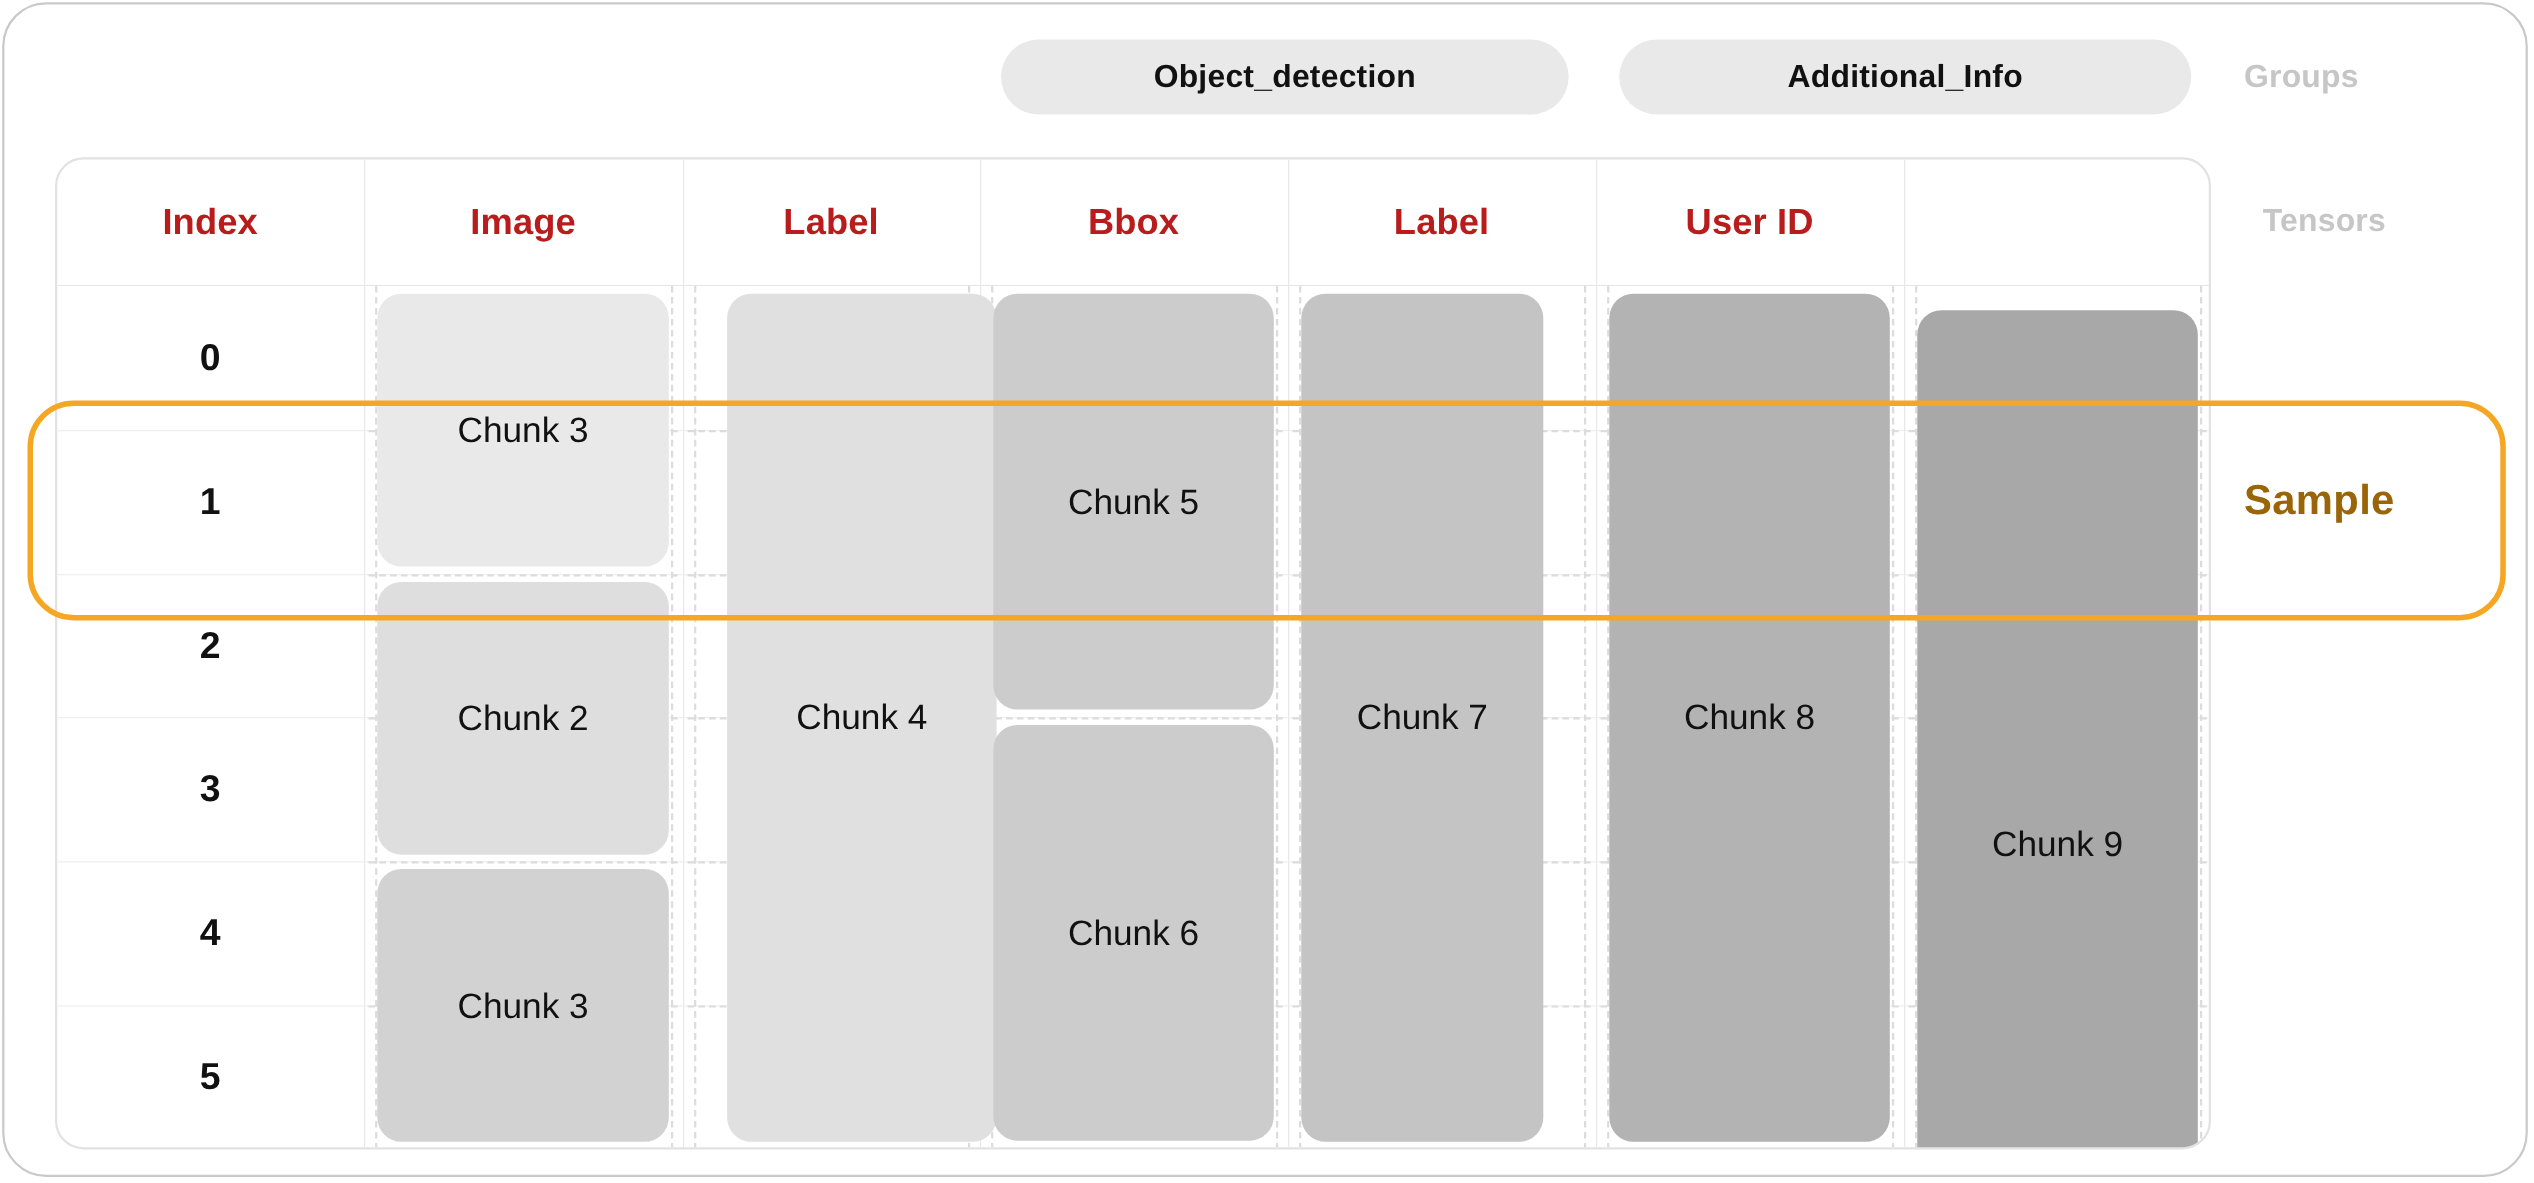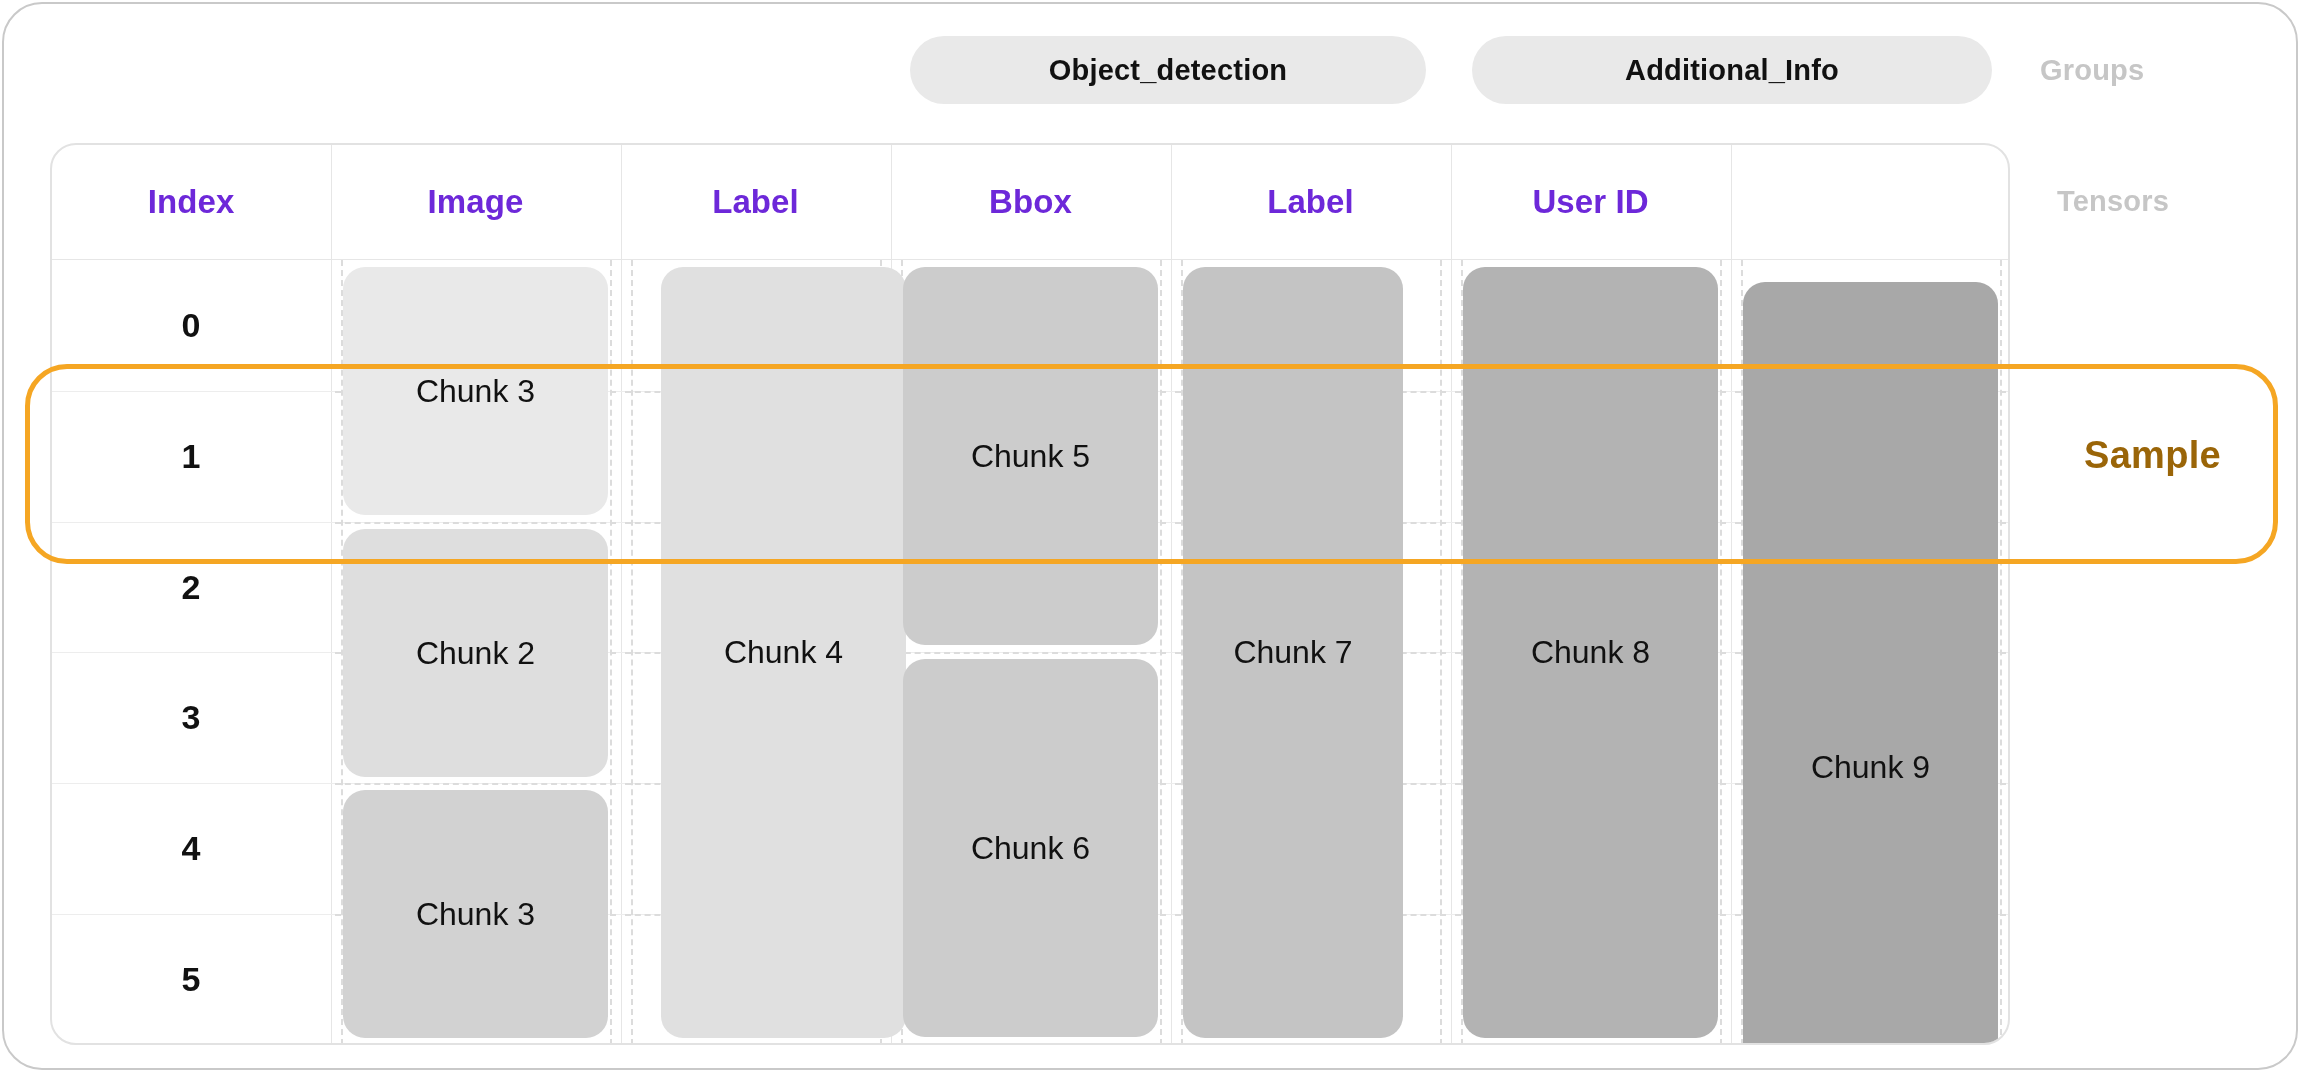--- a/index.html
+++ b/index.html
@@ -104,21 +104,21 @@
   }
   .head-cell {
     position: absolute;
     top: 0;
     height: 114px;
     display: flex;
     align-items: center;
     justify-content: center;
     font-size: 33px;
     font-weight: bold;
-    color: #6d28d9;
+    color: #b91c1c;
     letter-spacing: 0.1px;
   }
 
   
   .body-area {
     position: absolute;
     left: 0;
     top: 115px;
     width: 1960px;
     height: 785px;
@@ -188,21 +188,20 @@
   }
   .sample-label {
     position: absolute;
     left: 2040px;
     top: 434px;
     font-size: 38px;
     font-weight: bold;
     color: #9A6508;
     letter-spacing: 0.3px;
     white-space: nowrap;
-    margin-left: 44px;
   }
 </style>
 </head>
 <body>
 
 <div class="page">
 
   <div class="outer-frame"></div>
 
   <div class="groups-row">

